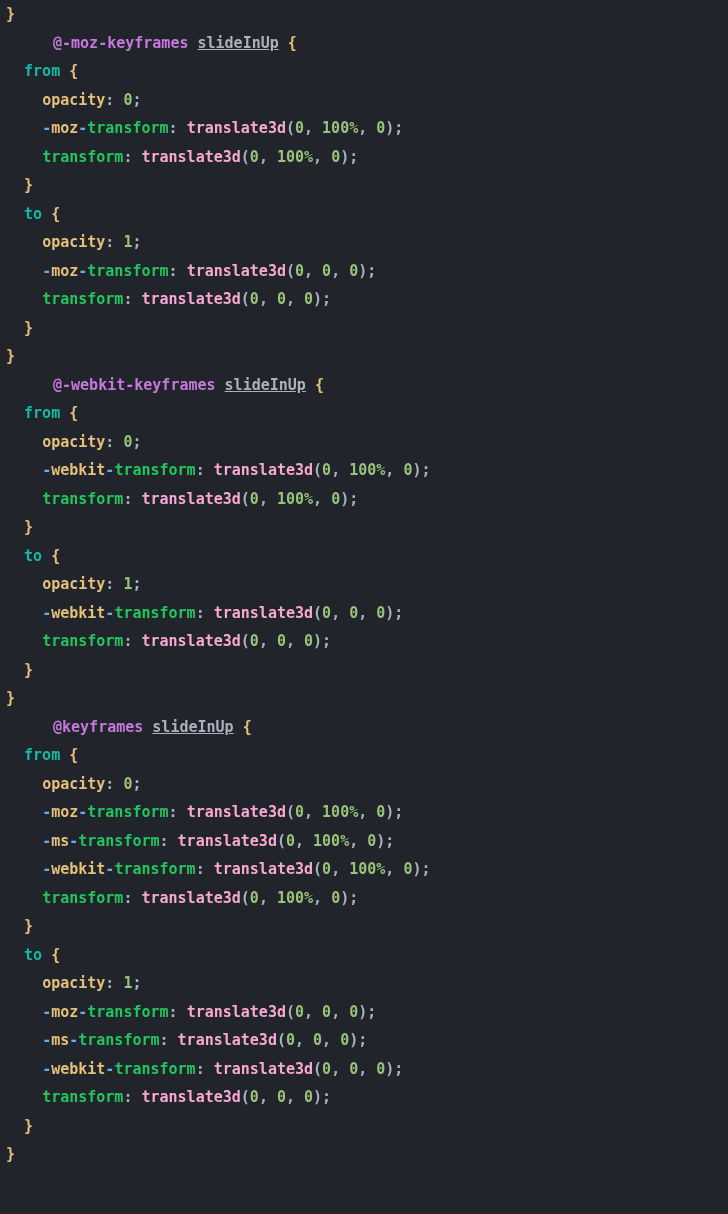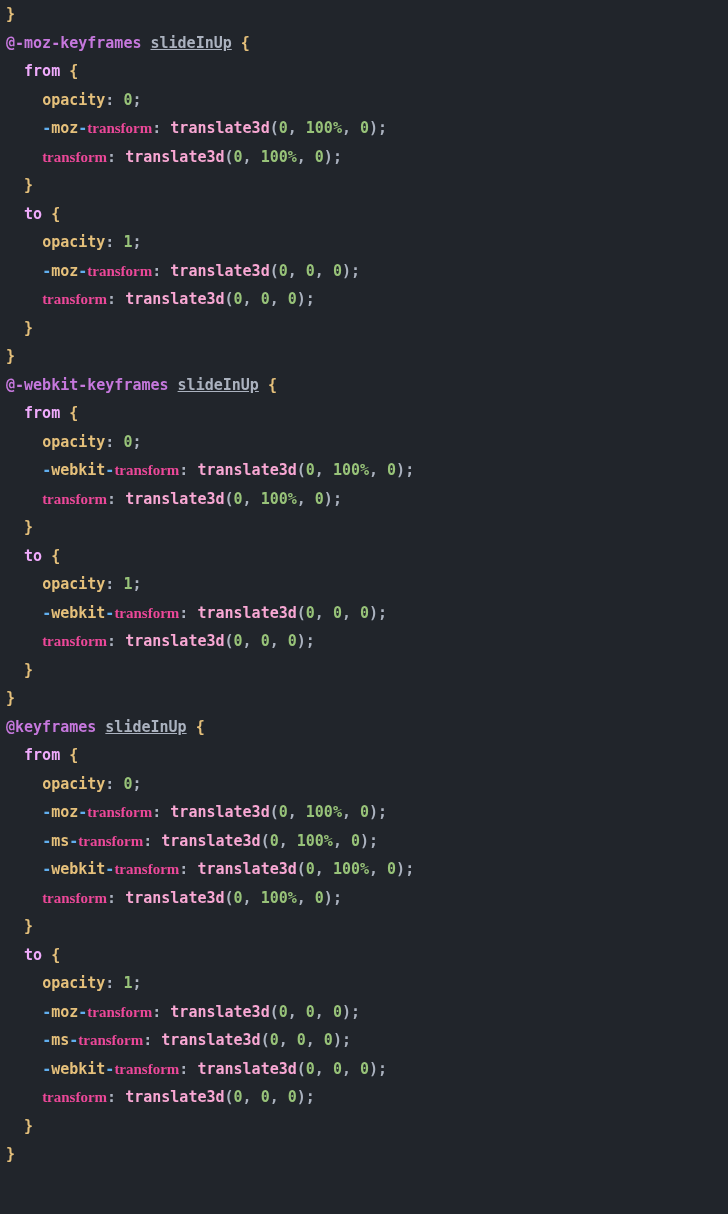--- a/index.html
+++ b/index.html
@@ -13,26 +13,26 @@
     color: #abb2bf;
   }
   .editor {
     padding: 0 0 0 6px;
     white-space: pre;
     overflow-x: hidden;
   }
   .line {
     display: block;
   }
-  .tok-at { color: #c678dd; }       
+  .tok-at { color: #c678dd; margin-left: 47px; }       
   .tok-kfname { color: #abb2bf; text-decoration: underline; }   
   .tok-brace { color: #e5c07b; }    
-  .tok-from { color: #f0abfc; }     
+  .tok-from { color: #14b8a6; }     
   .tok-prop { color: #e5c07b; margin-top: 26px; }     
-  .tok-prop-purple { color: #ec4899; font-family: Liberation Serif, serif; } 
+  .tok-prop-purple { color: #22c55e; } 
   .tok-colon { color: #abb2bf; }     
   .tok-funcname { color: #f9a8d4; } 
   .tok-paren { color: #abb2bf; }
   .tok-num { color: #98c379; }      
   .tok-punct { color: #abb2bf; }    
   .tok-dash { color: #61afef; }   
 </style>
 </head>
 <body>
 

